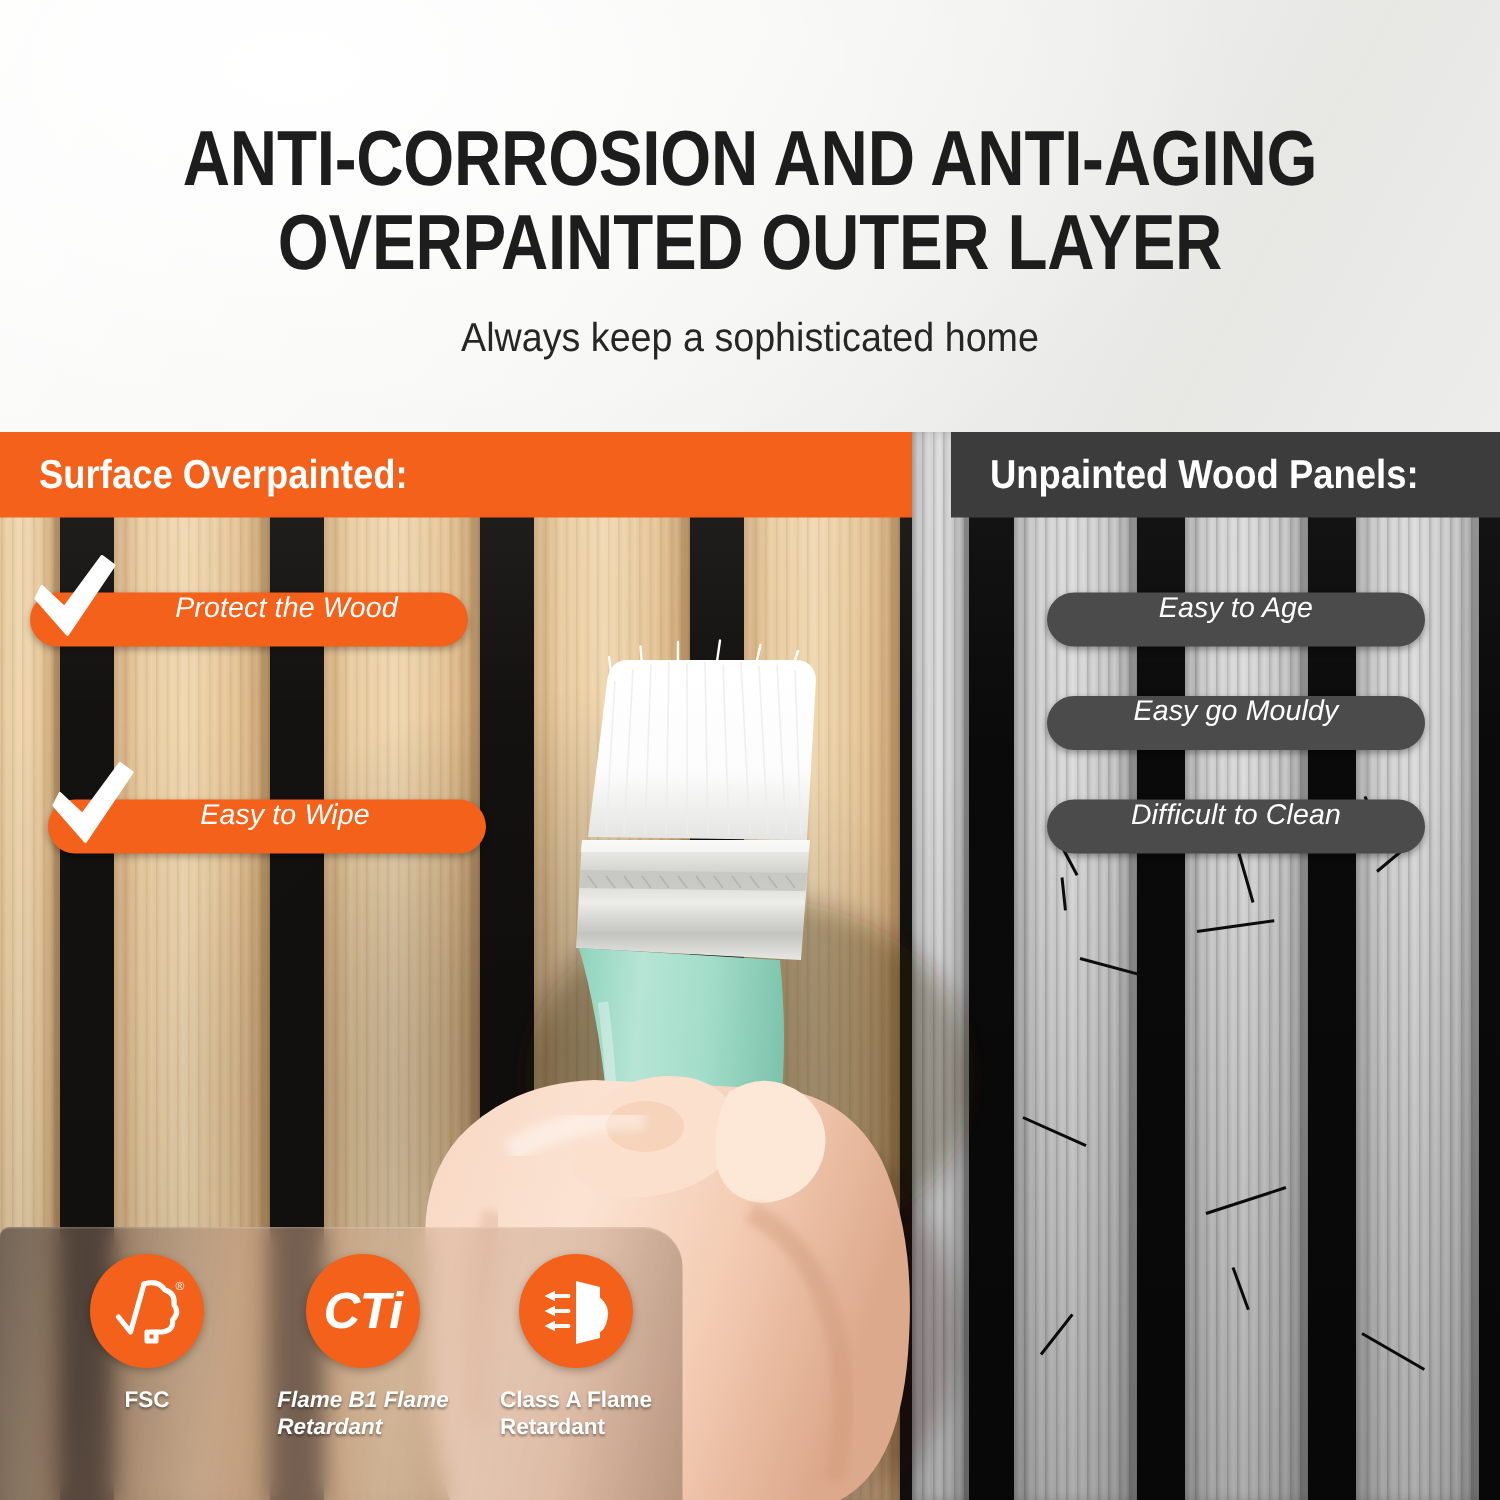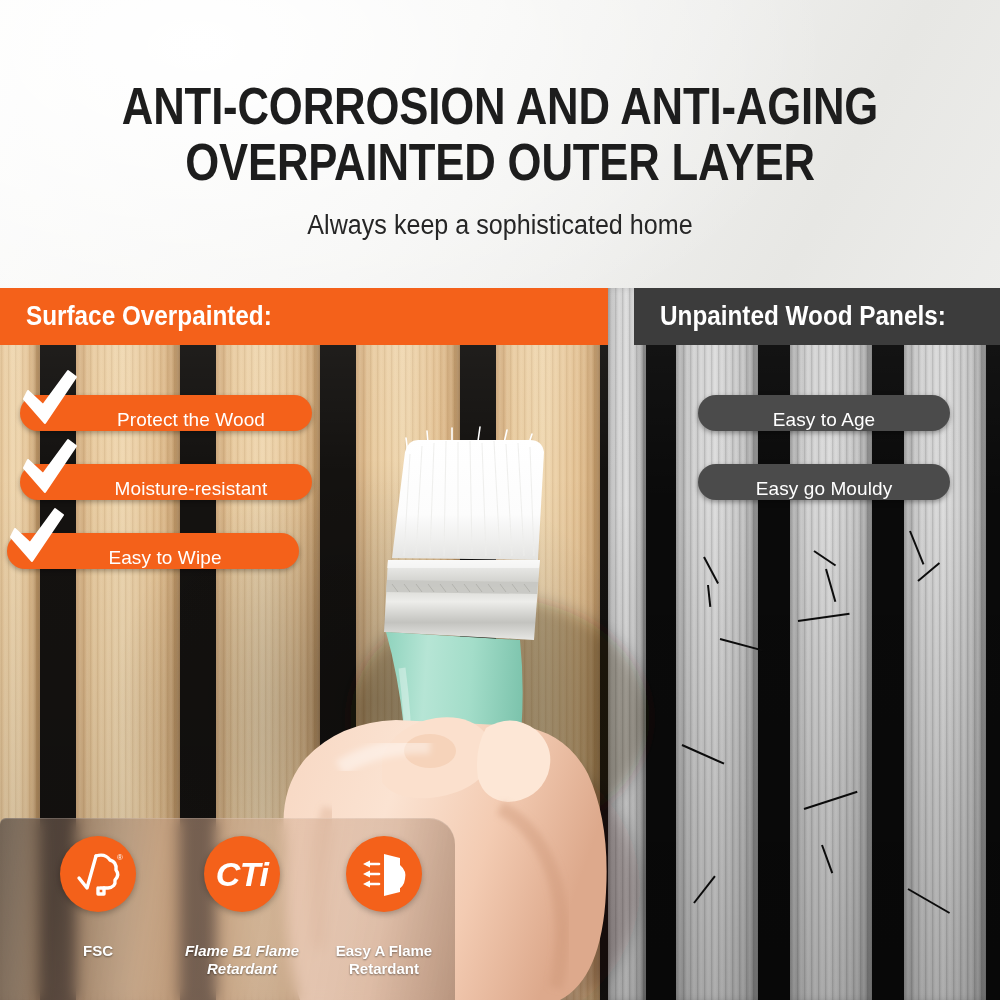--- a/index.html
+++ b/index.html
@@ -167,25 +167,26 @@
   .crack {
     position: absolute;
     background: #0d0d0d;
     transform-origin: left center;
   }
 
   
   .pill {
     position: absolute;
     display: flex;
-    align-items: flex-end;
+    align-items: flex-start;
     height: 36px;
     border-radius: 18px;
     z-index: 5;
     box-sizing: border-box;
+    font-style: italic;
   }
   .pill-good {
     background: #f4611a;
     justify-content: center;
     padding-left: 64px;
     padding-right: 14px;
     box-shadow: 0 2px 5px rgba(0,0,0,0.30);
   }
   .pill-bad {
     background: #4b4b4b;
@@ -264,25 +265,25 @@
     justify-content: center;
     box-shadow: 0 2px 6px rgba(0,0,0,0.28);
   }
   .badge-circle.cti {
     font-size: 34px;
     font-weight: bold;
     color: #ffffff;
     letter-spacing: -0.5px;
   }
   .badge-label {
-    margin-top: 30px;
+    margin-top: 13px;
     font-size: 15px;
     font-weight: bold;
     color: #ffffff;
-    text-align: center;
+    text-align: left;
     line-height: 1.18;
     text-shadow: 0 1px 2px rgba(0,0,0,0.45);
     white-space: pre-line;
   }
 </style>
 </head>
 <body>
 
 <div class="page">
 
@@ -469,39 +470,36 @@
       <span class="bar-label">Unpainted Wood Panels:</span>
     </div>
 
     <div class="pill pill-good" style="left:20px; top:107px; width:292px;">
       <svg class="check" viewBox="0 0 62 60">
         <path d="M6,30 L10,22 L25,36 L50,2 L58,8 L27,54 Z" fill="#ffffff" stroke="#ffffff" stroke-width="2" stroke-linejoin="round"></path>
       </svg>
       <span class="pill-text">Protect the Wood</span>
     </div>
 
-    <div class="pill pill-good" style="left:20px; top:176px; width:292px;">
-      <svg class="check" viewBox="0 0 62 60">
-        <path d="M6,30 L10,22 L25,36 L50,2 L58,8 L27,54 Z" fill="#ffffff" stroke="#ffffff" stroke-width="2" stroke-linejoin="round"></path>
-      </svg>
-      <span class="pill-text">Moisture-resistant</span>
-    </div>
-
-    <div class="pill pill-good" style="left:7px; top:245px; width:292px;padding-left:38px;">
+
+    <div class="pill pill-good" style="left:32px; top:245px; width:292px;padding-left:38px;">
       <svg class="check" viewBox="0 0 62 60">
         <path d="M6,30 L10,22 L25,36 L50,2 L58,8 L27,54 Z" fill="#ffffff" stroke="#ffffff" stroke-width="2" stroke-linejoin="round"></path>
       </svg>
       <span class="pill-text">Easy to Wipe</span>
     </div>
 
     <div class="pill pill-bad" style="left:698px; top:176px; width:252px;">
       <span class="pill-text">Easy go Mouldy</span>
     </div>
     <div class="pill pill-bad" style="left:698px; top:107px; width:252px;">
       <span class="pill-text">Easy to Age</span>
+    </div>
+    <div class="pill pill-bad" style="left:698px; top:245px; width:252px;">
+      <span class="pill-text">Difficult to Clean</span>
     </div>
 
     <div class="badges">
       <div class="badge-row">
 
         <div class="badge">
           <div class="badge-circle">
             <svg width="54" height="54" viewBox="0 0 54 54">
               <g fill="none" stroke="#ffffff" stroke-width="3.4" stroke-linecap="round" stroke-linejoin="round">
 
@@ -536,21 +534,21 @@
                 <line x1="20" y1="23" x2="8" y2="23"></line>
                 <line x1="20" y1="33" x2="8" y2="33"></line>
               </g>
               <g fill="#ffffff">
                 <polygon points="4,13 11,9.5 11,16.5"></polygon>
                 <polygon points="4,23 11,19.5 11,26.5"></polygon>
                 <polygon points="4,33 11,29.5 11,36.5"></polygon>
               </g>
             </svg>
           </div>
-          <div class="badge-label">Easy A Flame
+          <div class="badge-label">Class A Flame
 Retardant</div>
         </div>
 
       </div>
     </div>
 
   </div>
 </div>
 
 </body></html>

